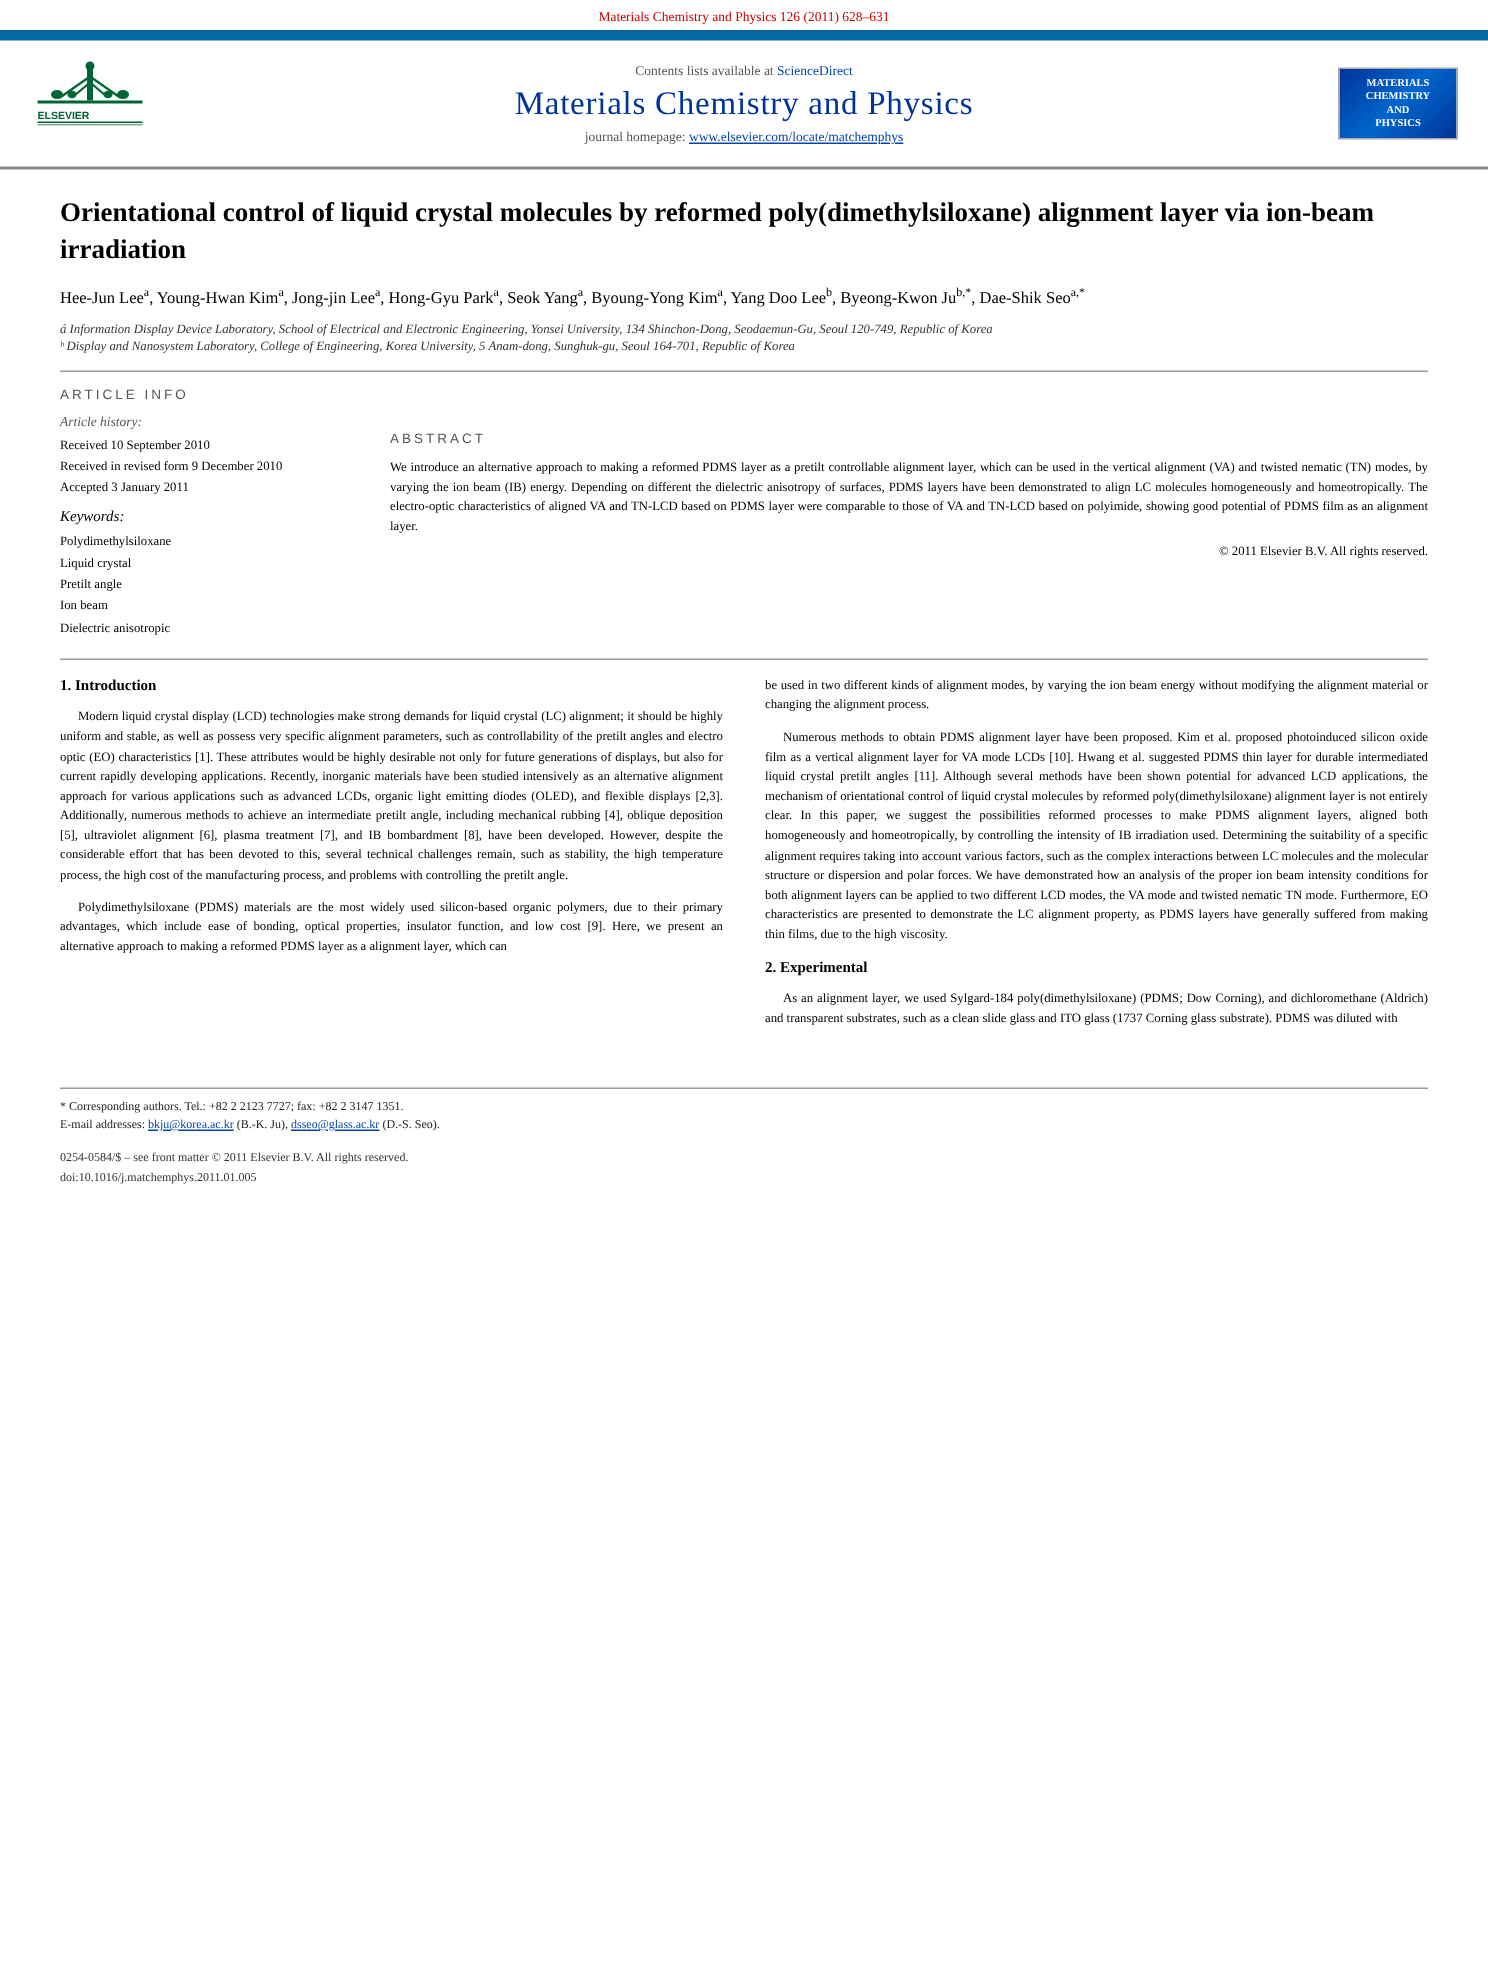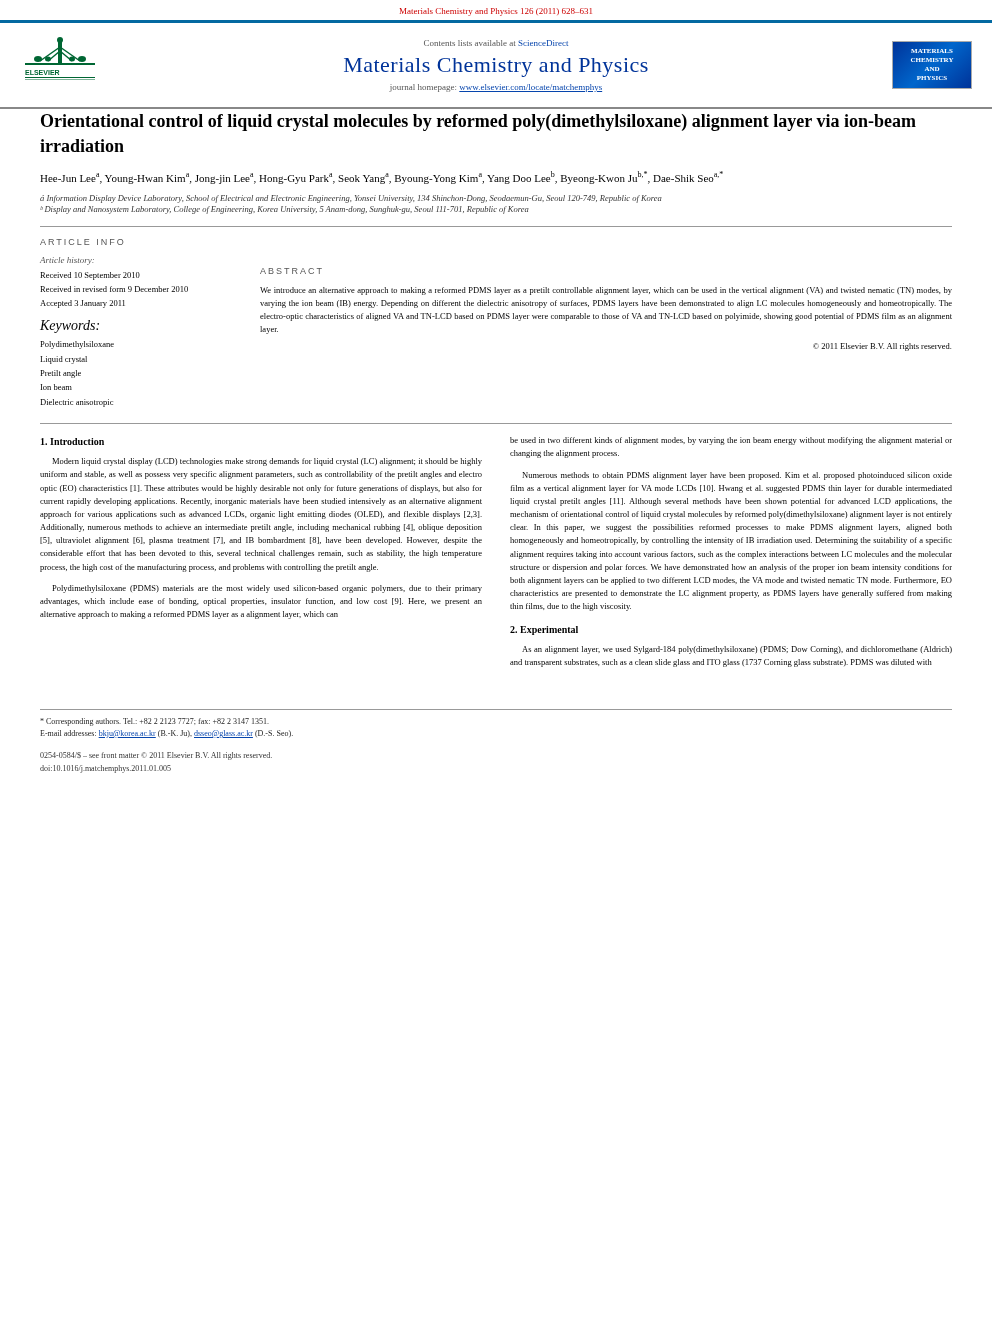--- a/index.html
+++ b/index.html
@@ -17,21 +17,21 @@
       padding: 0;
       position: relative;
     }
 
     
     .top-bar {
       text-align: center;
       padding: 6px 0 4px;
       font-size: 9px;
       color: #c00;
-      border-bottom: 3px solid #0369a1;
+      border-bottom: 7px solid #0369a1;
     }
 
     
     .journal-header {
       display: flex;
       align-items: center;
       padding: 10px 20px;
       border-bottom: 2px solid #888;
       gap: 20px;
     }
@@ -82,21 +82,21 @@
       flex-direction: column;
       justify-content: center;
       background: linear-gradient(135deg, #003399 0%, #0066cc 50%, #003399 100%);
       color: #fff;
       font-weight: bold;
       line-height: 1.3;
     }
 
     
     .article-content {
-      padding: 0 40px 20px 40px;
+      padding: 16px 40px 20px 40px;
     }
 
     
     .article-title {
       font-size: 18px;
       font-weight: bold;
       color: #000;
       margin-bottom: 10px;
       line-height: 1.4;
     }
@@ -155,21 +155,21 @@
       font-style: italic;
       color: #555;
       margin-bottom: 4px;
     }
     .article-info-dates {
       font-size: 8.5px;
       line-height: 1.6;
       margin-bottom: 8px;
     }
     .keywords-label {
-      font-size: 14px;
+      font-size: 10px;
       font-style: italic;
       margin-bottom: 3px;
     }
     .keywords-list {
       font-size: 8.5px;
       line-height: 1.7;
     }
 
     
     .abstract-text {
@@ -293,21 +293,21 @@
   <div class="article-content">
 
     <div class="article-title">Orientational control of liquid crystal molecules by reformed poly(dimethylsiloxane) alignment layer via ion-beam irradiation</div>
 
     <div class="authors">
       <span>Hee-Jun Lee<sup>a</sup>, Young-Hwan Kim<sup>a</sup>, Jong-jin Lee<sup>a</sup>, Hong-Gyu Park<sup>a</sup>, Seok Yang<sup>a</sup>, Byoung-Yong Kim<sup>a</sup>, Yang Doo Lee<sup>b</sup>, Byeong-Kwon Ju<sup>b,*</sup>, Dae-Shik Seo<sup>a,*</sup></span>
     </div>
 
     <div class="affiliations">
       <div>á Information Display Device Laboratory, School of Electrical and Electronic Engineering, Yonsei University, 134 Shinchon-Dong, Seodaemun-Gu, Seoul 120-749, Republic of Korea</div>
-      <div>ᵇ Display and Nanosystem Laboratory, College of Engineering, Korea University, 5 Anam-dong, Sunghuk-gu, Seoul 111-701, Republic of Korea</div>
+      <div>ᵇ Display and Nanosystem Laboratory, College of Engineering, Korea University, 5 Anam-dong, Sunghuk-gu, Seoul 164-701, Republic of Korea</div>
     </div>
 
     <hr class="article-hr">
 
     <div class="two-col">
 
       <div class="col-left">
         <div class="section-label" style="font-family:Arial,sans-serif;">ARTICLE INFO</div>
         <div class="article-info-title">Article history:</div>
         <div class="article-info-dates">

